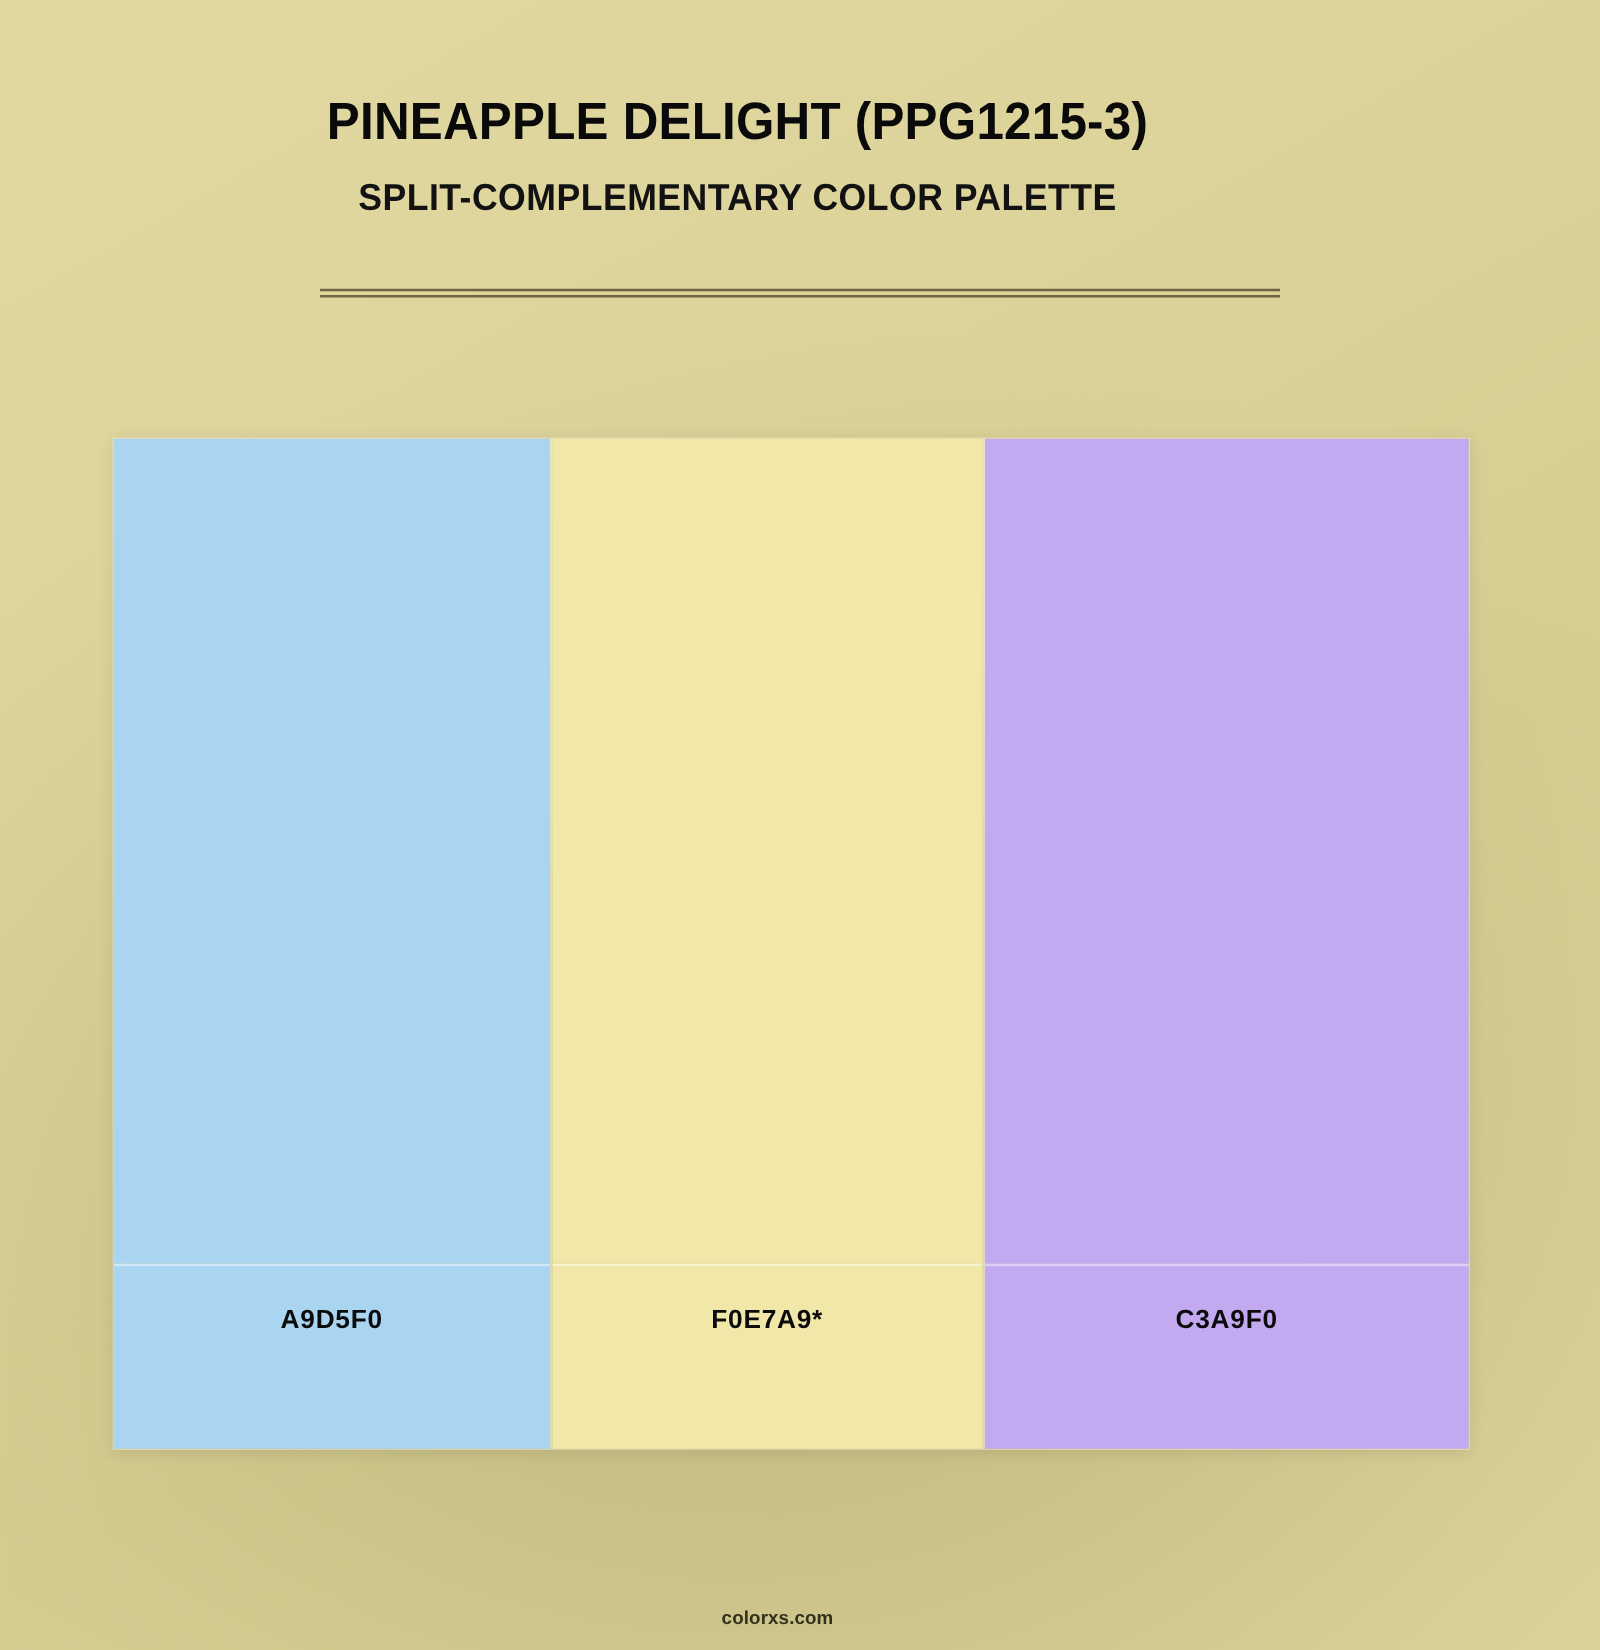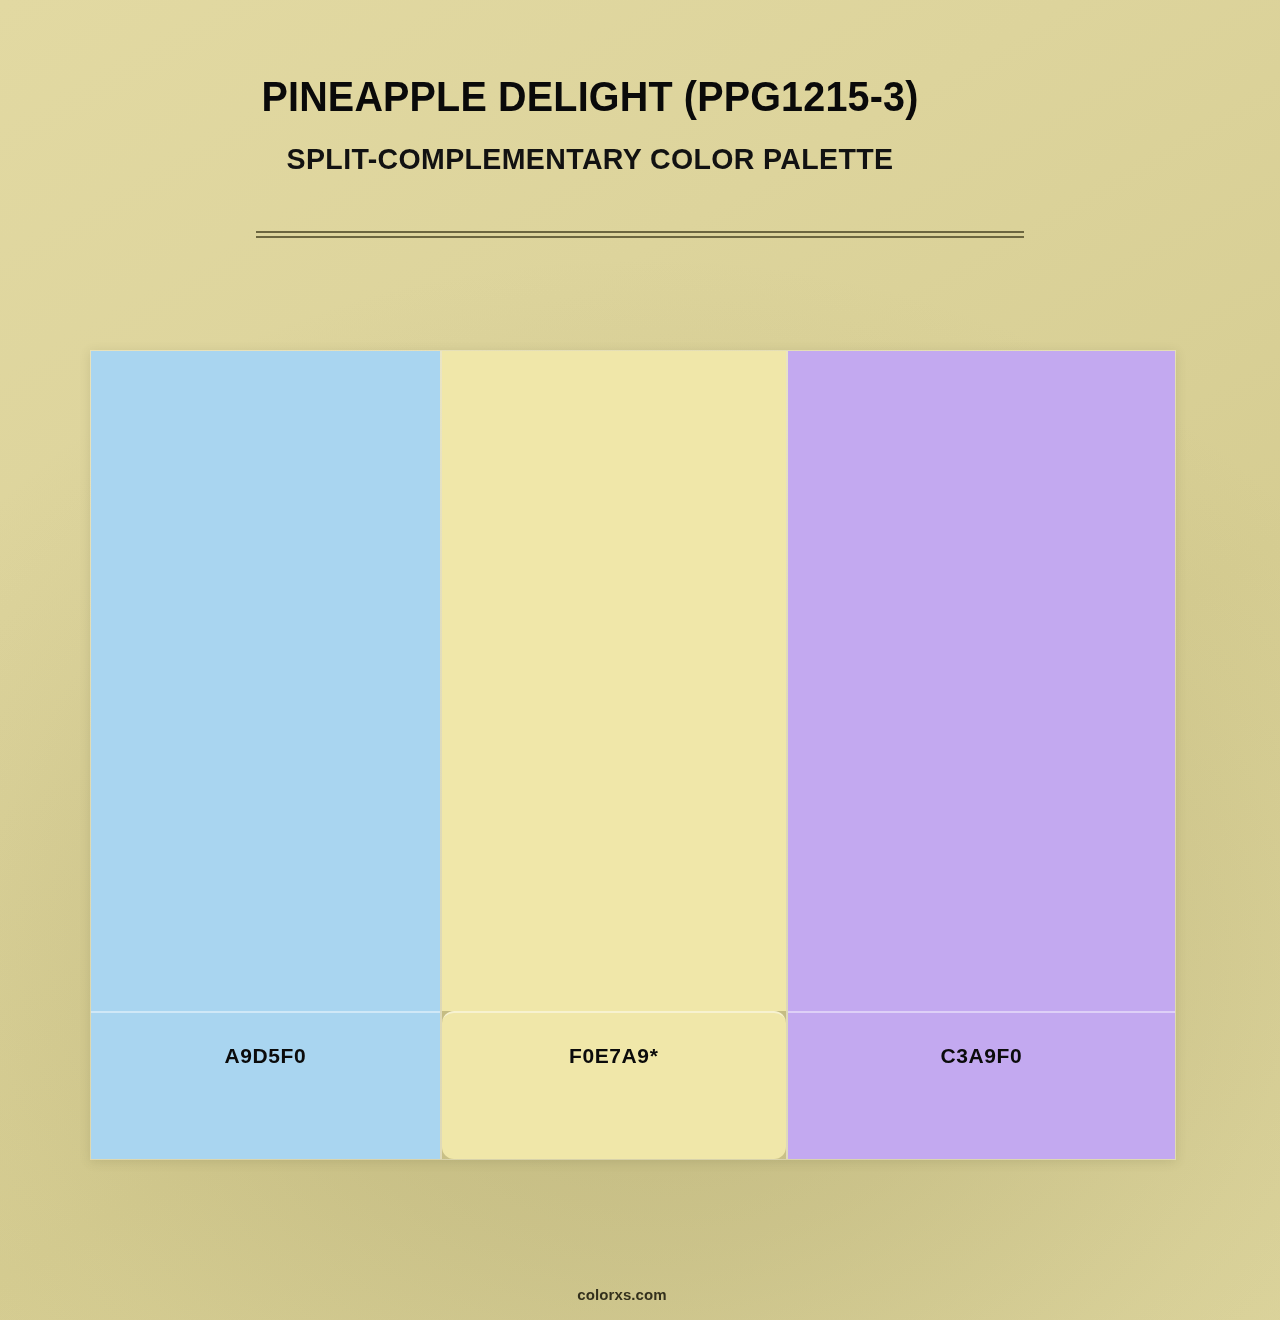--- a/index.html
+++ b/index.html
@@ -170,21 +170,21 @@
 
     <div class="col c0">
       <div class="swatch" style="background:#A9D5F0;"></div>
       <div class="chip" style="background:#A9D5F0;">
         <span class="chip-label">A9D5F0</span>
       </div>
     </div>
 
     <div class="col c1">
       <div class="swatch" style="background:#F0E7A9;"></div>
-      <div class="chip" style="background:#F0E7A9;border-radius:12px;">
+      <div class="chip" style="background:#F0E7A9;">
         <span class="chip-label">F0E7A9*</span>
       </div>
     </div>
 
     <div class="col c2">
       <div class="swatch" style="background:#C3A9F0;"></div>
       <div class="chip" style="background:#C3A9F0;">
         <span class="chip-label">C3A9F0</span>
       </div>
     </div>

